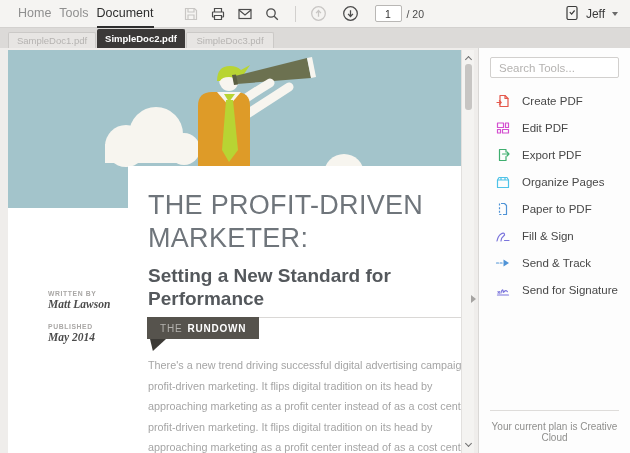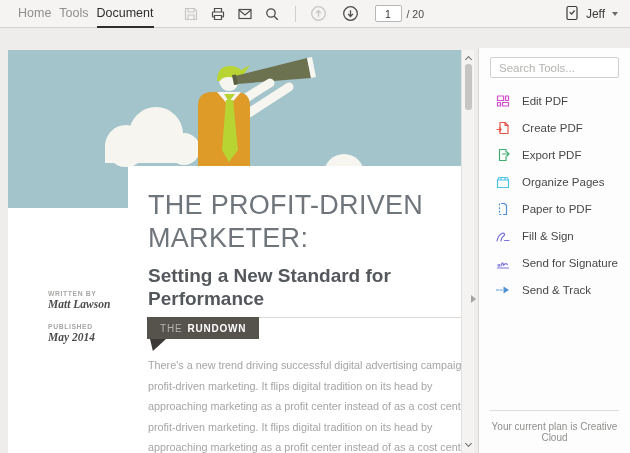--- a/index.html
+++ b/index.html
@@ -139,20 +139,25 @@
     <div class="account">
       <svg width="14" height="17" viewBox="0 0 14 17" fill="none" stroke="#3a3a3a" stroke-width="1.2">
         <rect x="2" y="1.5" width="10" height="13" rx="1.5"></rect>
           <path d="M4.8 7.2l1.8 1.9 3-3.6"></path>
       </svg>
       <span class="user-name">Jeff</span>
       <span class="caret"></span>
     </div>
   </div>
 
+  <div class="tabsrow">
+    <div class="tab">SampleDoc1.pdf</div>
+    <div class="tab active">SimpleDoc2.pdf</div>
+    <div class="tab">SimpleDoc3.pdf</div>
+  </div>
 
   <div class="main">
 
     <div class="page">
       <div class="ill">
         <svg width="460" height="158" viewBox="0 0 460 158">
           <rect width="460" height="158" fill="var(--sky)"></rect>
           <g>
             <circle cx="118" cy="96" r="21" fill="var(--cloud)"></circle>
             <circle cx="148" cy="84" r="27" fill="var(--cloud)"></circle>
@@ -221,41 +226,41 @@
       <span class="chev down"></span>
     </div>
 
     <span class="collapse"></span>
 
     <aside class="sidebar">
       <input class="search" placeholder="Search Tools..." style="">
 
       <div class="tools">
         <div class="tool">
+          <span class="ticon" style="color: rgb(228, 88, 76);">
+            <svg width="16" height="16" viewBox="0 0 16 16" fill="none" stroke="currentColor" stroke-width="1.2" stroke-linecap="round" stroke-linejoin="round">
+              <path d="M5 2.5h5l3 3v8H5z"></path>
+                <path d="M10 2.5v3h3"></path>
+                <path d="M2 9.5h4M4.4 7.7L6.2 9.5 4.4 11.3"></path>
+            </svg>
+          </span>
+          <span class="tlabel">Create PDF</span>
+        </div>
+        <div class="tool">
           <span class="ticon" style="color: rgb(212, 79, 208);">
             <svg width="16" height="16" viewBox="0 0 16 16" fill="none" stroke="currentColor" stroke-width="1.2" stroke-linejoin="round">
               <rect x="2.5" y="3" width="6" height="4.5"></rect>
                 <rect x="10.5" y="3" width="3" height="4.5"></rect>
               <rect x="2.5" y="9.5" width="3" height="3.5"></rect>
                 <rect x="7.5" y="9.5" width="6" height="3.5"></rect>
             </svg>
           </span>
           <span class="tlabel">Edit PDF</span>
         </div>
         <div class="tool">
-          <span class="ticon" style="color: rgb(228, 88, 76);">
-            <svg width="16" height="16" viewBox="0 0 16 16" fill="none" stroke="currentColor" stroke-width="1.2" stroke-linecap="round" stroke-linejoin="round">
-              <path d="M5 2.5h5l3 3v8H5z"></path>
-                <path d="M10 2.5v3h3"></path>
-                <path d="M2 9.5h4M4.4 7.7L6.2 9.5 4.4 11.3"></path>
-            </svg>
-          </span>
-          <span class="tlabel">Create PDF</span>
-        </div>
-        <div class="tool">
           <span class="ticon" style="color: rgb(63, 174, 111);">
             <svg width="16" height="16" viewBox="0 0 16 16" fill="none" stroke="currentColor" stroke-width="1.2" stroke-linecap="round" stroke-linejoin="round">
               <path d="M11 5V2.5H4.5v11H11V9.5"></path>
                 <path d="M7.5 7h6.5M12 5l2 2-2 2"></path>
             </svg>
           </span>
           <span class="tlabel">Export PDF</span>
         </div>
         <div class="tool">
           <span class="ticon" style="color: rgb(79, 195, 232);">
@@ -279,38 +284,38 @@
         <div class="tool">
           <span class="ticon" style="color: rgb(123, 117, 220);">
             <svg width="16" height="16" viewBox="0 0 16 16" fill="none" stroke="currentColor" stroke-width="1.2" stroke-linecap="round" stroke-linejoin="round">
               <path d="M2 13q1-5 4-7 q2.5-1.7 3.4-.3 q.8 1.2-1 2.6 q-2.4 1.8-2.4 4.7"></path>
                 <path d="M9.5 12.5h4.5"></path>
             </svg>
           </span>
           <span class="tlabel">Fill &amp; Sign</span>
         </div>
         <div class="tool">
+          <span class="ticon" style="color: rgb(79, 147, 214);">
+            <svg width="16" height="16" viewBox="0 0 16 16" fill="none">
+              <path d="M1.5 8h7" stroke="currentColor" stroke-width="1.2" stroke-dasharray="2 1.6" stroke-linecap="round"></path>
+              <path d="M8.5 4.5L14 8l-5.5 3.5z" fill="currentColor"></path>
+            </svg>
+          </span>
+          <span class="tlabel">Send &amp; Track</span>
+        </div>
+        <div class="tool">
           <span class="ticon" style="color: rgb(123, 117, 220);">
             <svg width="16" height="16" viewBox="0 0 16 16" fill="none" stroke="currentColor" stroke-width="1.2" stroke-linecap="round" stroke-linejoin="round">
               <path d="M3 9.6l1.6 1.6M4.6 9.6L3 11.2"></path>
               <path d="M6 11c.5-3.5 2.2-4 2.2-1.2 0 1.8 1.6-2 3.2-1l1 .8"></path>
               <path d="M2.5 13h11"></path>
             </svg>
           </span>
           <span class="tlabel">Send for Signature</span>
         </div>
-        <div class="tool">
-          <span class="ticon" style="color: rgb(79, 147, 214);">
-            <svg width="16" height="16" viewBox="0 0 16 16" fill="none">
-              <path d="M1.5 8h7" stroke="currentColor" stroke-width="1.2" stroke-dasharray="2 1.6" stroke-linecap="round"></path>
-              <path d="M8.5 4.5L14 8l-5.5 3.5z" fill="currentColor"></path>
-            </svg>
-          </span>
-          <span class="tlabel">Send &amp; Track</span>
-        </div>
       </div>
 
       <div class="sb-bottom">
         <div class="sb-div"></div>
         <div class="plan">Your current plan is Creative Cloud</div>
 
       </div>
     </aside>
 
   </div>

